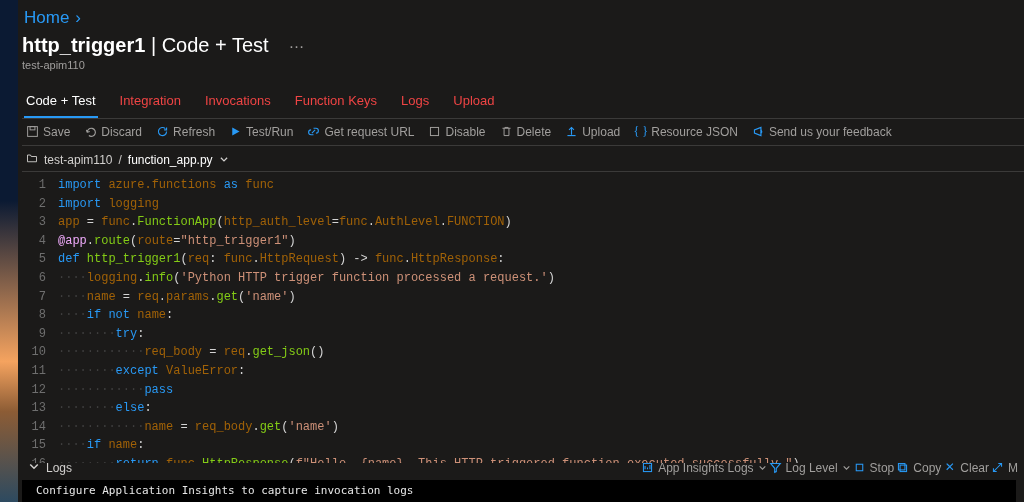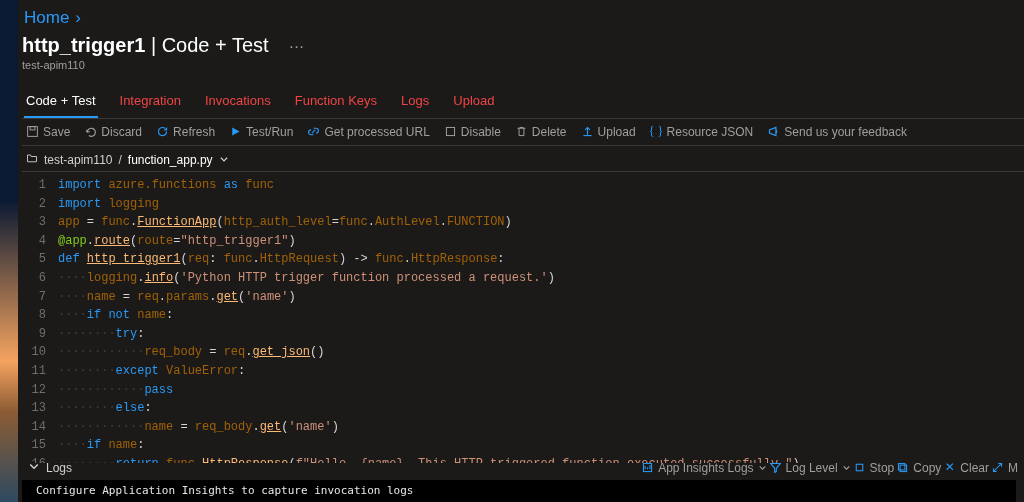--- a/index.html
+++ b/index.html
@@ -94,25 +94,25 @@
     user-select:none;
     min-width:34px;
   }
   .code {
     padding: 4px 0 0 2px;
     color:#d4d4d4;
     white-space: pre;
   }
   .tok-key { color:#2899f5; }
   .tok-id  { color:#a16207; }
-  .tok-fn  { color:#fdba74;text-decoration:underline; }
+  .tok-fn  { color:#84cc16; }
   .tok-str { color:#ce9178; }
   .tok-op  { color:#d4d4d4; }
   .tok-pun { color:#d4d4d4; }
-  .tok-dec { color:#84cc16; }
+  .tok-dec { color:#f0abfc; }
   .ws-dot  { color:#3e3e3e; }
 
   .logs-bar {
     position:absolute;
     left:22px; right:0; bottom:22px;
     background:#1b1a19;
     border-top:1px solid #3b3a39;
     display:flex; align-items:center; justify-content:space-between;
     height:26px;
     padding:0 6px;
@@ -200,21 +200,21 @@
       <span>Test/Run</span>
     </span>
     <span class="tool">
       <span class="ic blue-ic">
           <svg viewBox="0 0 16 16" fill="none" stroke="#2899f5" stroke-width="1.4">
             <path d="M6 10l4-4"></path>
             <path d="M8 4h3a3 3 0 0 1 0 6"></path>
             <path d="M8 12H5a3 3 0 0 1 0-6"></path>
           </svg>
         </span>
-      <span>Get processed URL</span>
+      <span>Get request URL</span>
     </span>
     <span class="tool">
       <span class="ic">
           <svg viewBox="0 0 16 16" fill="none" stroke="#a19f9d" stroke-width="1.2">
             <rect x="3" y="3" width="10" height="10"></rect>
           </svg>
         </span>
       <span>Disable</span>
     </span>
     <span class="tool">

